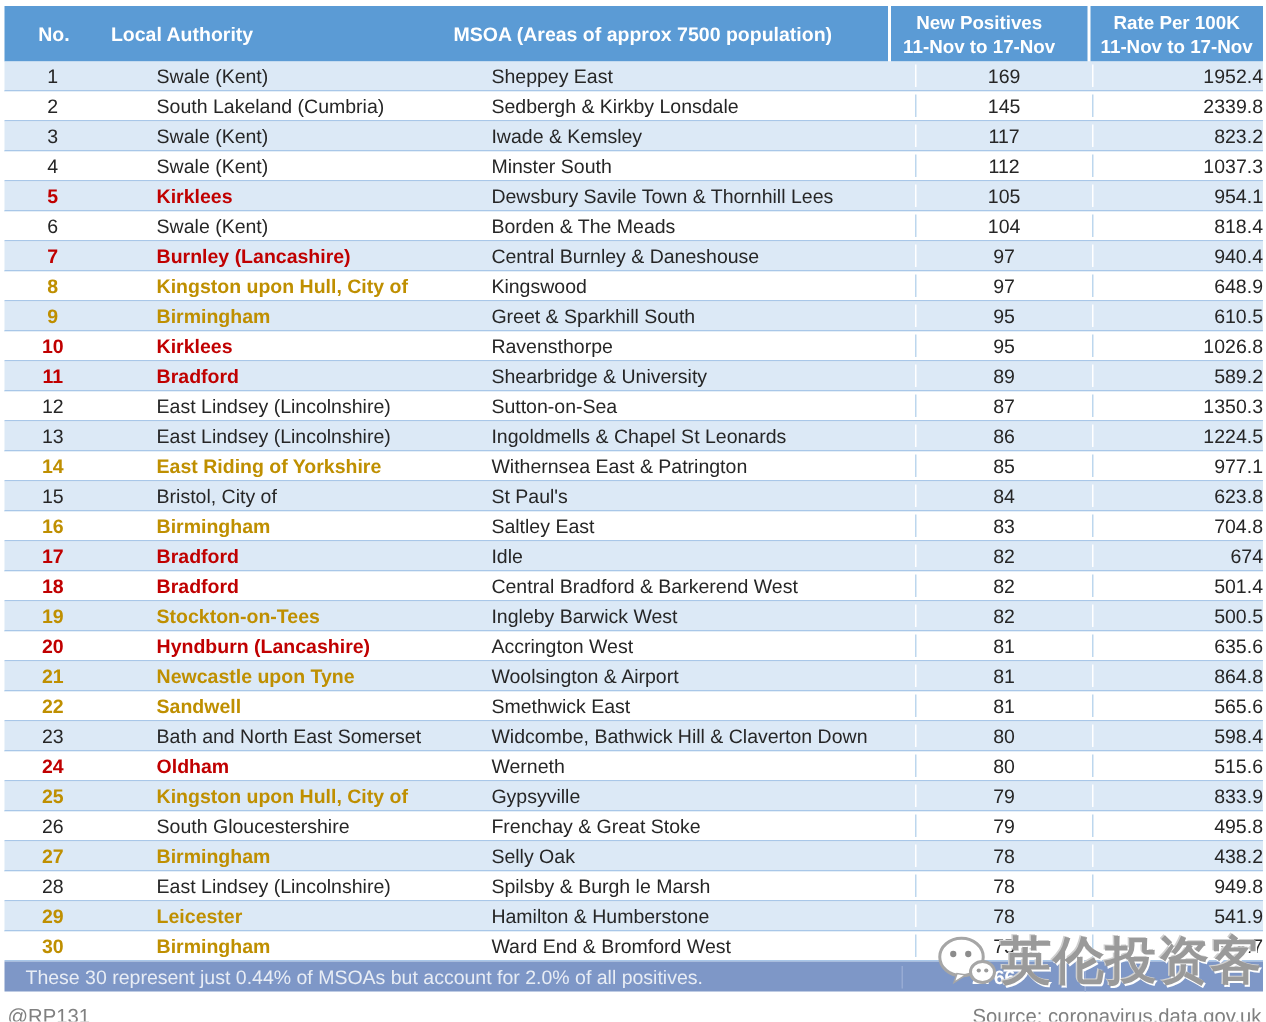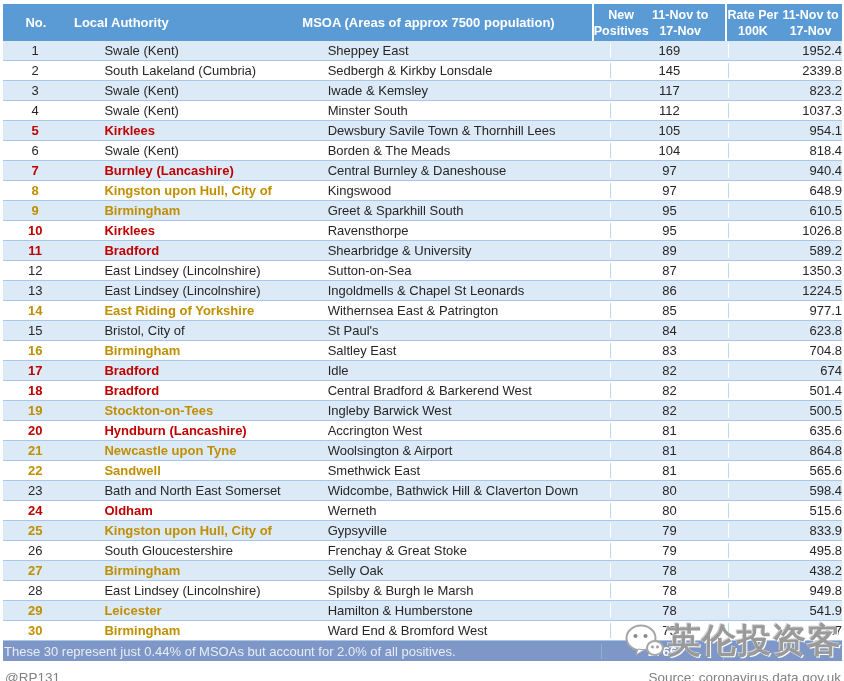--- a/index.html
+++ b/index.html
@@ -13,21 +13,21 @@
   .table-wrap { position:absolute; left:3px; top:4px; width:839px; }
 
   
   .thead { display:flex; height:37px; background:var(--header_bg,#5B9BD5); color:#ffffff; font-weight:bold; }
   .hcell { display:flex; align-items:center; box-sizing:border-box; font-size:13px; }
   .h-no   { width:67px;  justify-content:center; }
   .h-auth { width:232px; padding-left:5px; }
   .h-msoa { width:299px; padding-left:5px; }
   .h-pos  { width:122px; border-left:2px solid #fff; }
   .h-rate { width:119px; border-left:2px solid #fff;margin-left:13px; }
-  .h-2line { justify-content:center; text-align:center; line-height:16px; font-size:12.5px; }
+  .h-2line { flex-direction:column; justify-content:center; text-align:center; line-height:16px; font-size:12.5px; }
 
   
   .tbody .row {
     display:flex; height:20px; box-sizing:border-box; align-items:center;
     font-size:13px; color:#262626; border-bottom:1px solid var(--border_blue,#A9C7E8);
   }
   .tbody .row:nth-child(odd)  { background:var(--stripe_bg,#DCE9F6); }
   .tbody .row:nth-child(even) { background:#ffffff; }
   .cell { box-sizing:border-box; overflow:hidden; white-space:nowrap; }
   .c-no   { width:67px;  text-align:center; }
@@ -35,21 +35,21 @@
   .c-msoa { width:299px; padding-left:5px; }
   .c-pos  { width:122px; text-align:center; border-left:1px solid transparent; }
   .c-rate { width:119px; text-align:right; border-left:1px solid transparent; }
   .tbody .row:nth-child(even) .c-pos, .tbody .row:nth-child(even) .c-rate { border-left-color:#BDD7EE; }
   .tbody .row:nth-child(odd)  .c-pos, .tbody .row:nth-child(odd)  .c-rate { border-left-color:#ffffff; }
   .hl-red  { color:var(--highlight_red,#C00000); font-weight:bold; }
   .hl-gold { color:var(--highlight_gold,#BF8F00); font-weight:bold; }
 
   
   .summary { display:flex; height:20px; background:var(--summary_bg,#7E97C7); align-items:center; font-size:13px; }
-  .s-text { width:598px; box-sizing:border-box; padding-left:1px; color:#E8EDF5; white-space:nowrap; overflow:hidden; }
+  .s-text { width:598px; box-sizing:border-box; padding-left:14px; color:#E8EDF5; white-space:nowrap; overflow:hidden; }
   .s-pos  { width:122px; box-sizing:border-box; text-align:center; color:#ffffff; font-weight:bold; border-left:1px solid #97ABD4; }
   .s-rate { width:119px; box-sizing:border-box; border-left:1px solid #97ABD4; height:100%; }
 
   
   .footer {
     position:absolute; left:5px; right:3px; top:661px; height:32px;
     display:flex; justify-content:space-between; align-items:center;
     color:var(--footer_gray,#808080); font-size:13.5px;
   }
 

